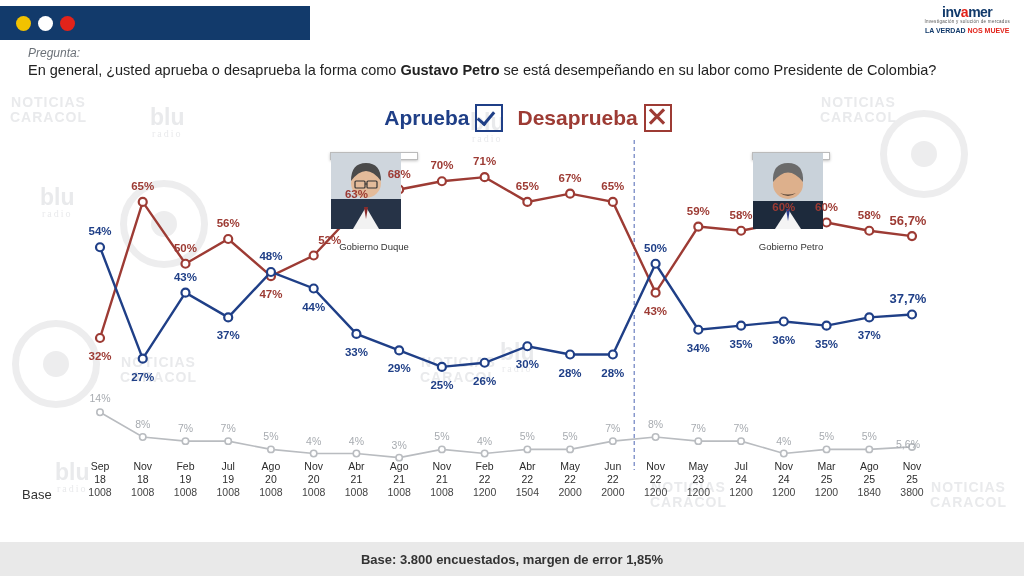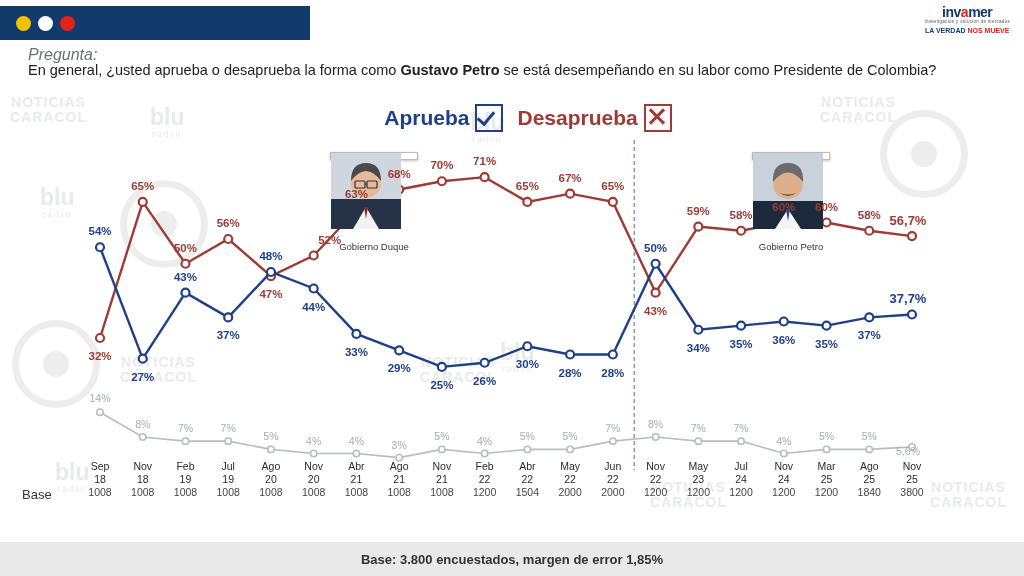--- a/index.html
+++ b/index.html
@@ -29,21 +29,21 @@
   .hdr .title{color:#fff;font-size:22px;font-weight:bold;margin-left:14px;letter-spacing:.2px;}
 
   .logo{position:absolute;right:14px;top:4px;text-align:center;z-index:3;}
   .logo .brand{font-size:14px;font-weight:bold;color:#123a6b;letter-spacing:-.5px;}
   .logo .brand .o{color:#e2231a;}
   .logo .sub{font-size:4.5px;color:#555;letter-spacing:.3px;margin-top:-1px;}
   .logo .tag{font-size:7px;font-weight:bold;color:#123a6b;margin-top:3px;}
   .logo .tag .r{color:#e2231a;}
 
   
-  .q-label{position:absolute;left:28px;top:46px;font-style:italic;color:#6b7178;font-size:16px;z-index:2;}
+  .q-label{position:absolute;left:28px;top:46px;font-style:italic;color:#6b7178;font-size:12px;z-index:2;}
   .q-text{position:absolute;left:28px;top:62px;font-size:14.5px;color:#222;z-index:2;}
   .q-text b{font-weight:bold;}
 
   
   .legend{position:absolute;top:104px;left:0;width:100%;display:flex;justify-content:center;
           align-items:center;gap:14px;z-index:2;margin-left:16px;}
   .lg{display:flex;align-items:center;gap:6px;font-size:21px;font-weight:bold;}
   .lg.app{color:#1f3f87;}
   .lg.des{color:#9d3b34;}
   .lg.ns{color:#8b9097;}
@@ -278,21 +278,21 @@
       <div class="pt-label ns" style="left: 484.632px; top: 300.5px;">4%</div>
       <div class="pt-label ns" style="left: 527.368px; top: 296.375px;">5%</div>
       <div class="pt-label ns" style="left: 570.105px; top: 296.375px;">5%</div>
       <div class="pt-label ns" style="left: 612.842px; top: 288.125px;">7%</div>
       <div class="pt-label ns" style="left: 655.579px; top: 284px;">8%</div>
       <div class="pt-label ns" style="left: 698.316px; top: 288.125px;">7%</div>
       <div class="pt-label ns" style="left: 741.053px; top: 288.125px;">7%</div>
       <div class="pt-label ns" style="left: 783.789px; top: 300.5px;">4%</div>
       <div class="pt-label ns" style="left: 826.526px; top: 296.375px;">5%</div>
       <div class="pt-label ns" style="left: 869.263px; top: 296.375px;">5%</div>
-      <div class="pt-label ns" style="left: 908px; top: 311px; transform: translate(-50%, -50%); text-align: center;">5,6%</div>
+      <div class="pt-label ns" style="left: 908px; top: 304px; transform: translate(-50%, -50%); text-align: center;">5,6%</div>
     </div>
 </div>
 
 <div class="xaxis" id="xaxis">
     <div class="xt" style="left: 100px; top: 0px;">
       <div>Sep</div>
       <div>18</div>
       <div class="b">1008</div>
     </div>
     <div class="xt" style="left: 142.737px; top: 0px;">

